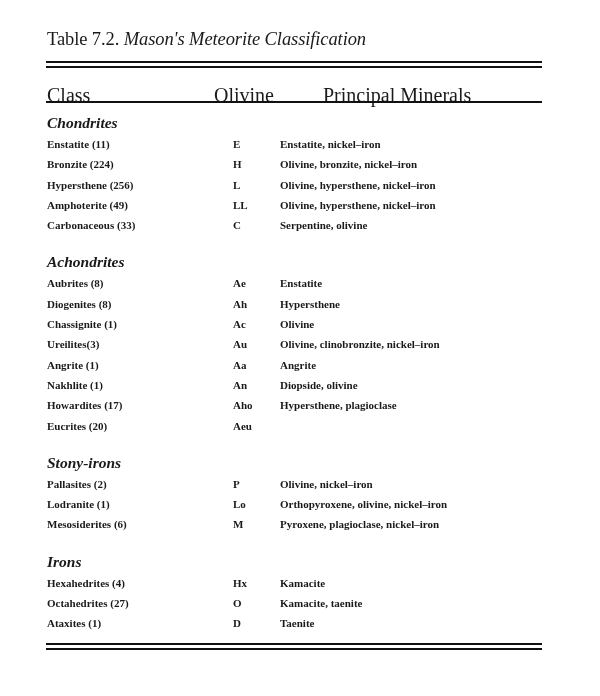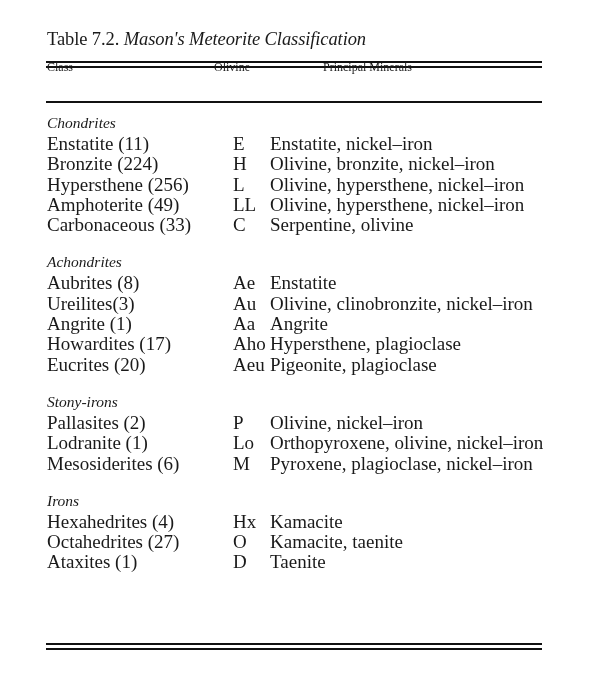--- a/index.html
+++ b/index.html
@@ -13,34 +13,34 @@
     font-size: 18.5px; white-space: nowrap; letter-spacing: -0.1px;
   }
   .caption .it { font-style: italic; margin-top: 32px; }
   .rule { position: absolute; left: 46px; width: 496px; background: #111; }
   .r1 { top: 61px; height: 1.6px; }
   .r2 { top: 66px; height: 1.6px; }
   .r3 { top: 101px; height: 1.6px; }
   .r4 { top: 643px; height: 1.6px; }
   .r5 { top: 648px; height: 1.6px; }
   .hdr {
-    position: absolute; top: 60px; font-size: 12px; white-space: nowrap;
+    position: absolute; top: 84px; font-size: 20px; white-space: nowrap;
   }
   .h-class { left: 47px; }
   .h-symbol { left: 214px; }
   .h-min { left: 323px; }
-  .body { position: absolute; left: 0; top: 110px; width: 600px; }
+  .body { position: absolute; left: 0; top: 110px; width: 600px; font-weight: bold; }
   .group-title {
     position: relative; height: 22px; line-height: 22px;
     font-style: italic; font-size: 15.5px; padding-left: 47px; margin-top: 2px;
   }
-  .row { position: relative; height: 20.3px; line-height: 20.3px; font-size: 19px; white-space: nowrap; text-align: right; }
+  .row { position: relative; height: 20.3px; line-height: 20.3px; font-size: 11px; white-space: nowrap; text-align: right; }
   .row .c-class { position: absolute; left: 47px; }
   .row .c-sym { position: absolute; left: 233px; }
-  .row .c-min { position: absolute; left: 270px; }
+  .row .c-min { position: absolute; left: 280px; }
   .group { margin-bottom: 3px; }
   .group + .group .group-title { margin-top: 16px; }
 </style>
 </head>
 <body>
 
 <div class="caption">
   <span>Table 7.2.</span>
   <span class="it">Mason's Meteorite Classification</span>
 </div>
@@ -84,38 +84,52 @@
       </div>
     </div>
     <div class="group">
       <div class="group-title">Achondrites</div>
       <div class="row">
         <span class="c-class">Aubrites (8)</span>
         <span class="c-sym">Ae</span>
         <span class="c-min">Enstatite</span>
       </div>
       <div class="row">
+        <span class="c-class">Diogenites (8)</span>
+        <span class="c-sym">Ah</span>
+        <span class="c-min">Hypersthene</span>
+      </div>
+      <div class="row">
+        <span class="c-class">Chassignite (1)</span>
+        <span class="c-sym">Ac</span>
+        <span class="c-min">Olivine</span>
+      </div>
+      <div class="row">
         <span class="c-class">Ureilites(3)</span>
         <span class="c-sym">Au</span>
         <span class="c-min">Olivine, clinobronzite, nickel–iron</span>
       </div>
       <div class="row">
         <span class="c-class">Angrite (1)</span>
         <span class="c-sym">Aa</span>
         <span class="c-min">Angrite</span>
       </div>
       <div class="row">
+        <span class="c-class">Nakhlite (1)</span>
+        <span class="c-sym">An</span>
+        <span class="c-min">Diopside, olivine</span>
+      </div>
+      <div class="row">
         <span class="c-class">Howardites (17)</span>
         <span class="c-sym">Aho</span>
         <span class="c-min">Hypersthene, plagioclase</span>
       </div>
       <div class="row">
         <span class="c-class">Eucrites (20)</span>
         <span class="c-sym">Aeu</span>
-        <span class="c-min">Pigeonite, plagioclase</span>
       </div>
     </div>
     <div class="group">
       <div class="group-title">Stony-irons</div>
       <div class="row">
         <span class="c-class">Pallasites (2)</span>
         <span class="c-sym">P</span>
         <span class="c-min">Olivine, nickel–iron</span>
       </div>
       <div class="row">

